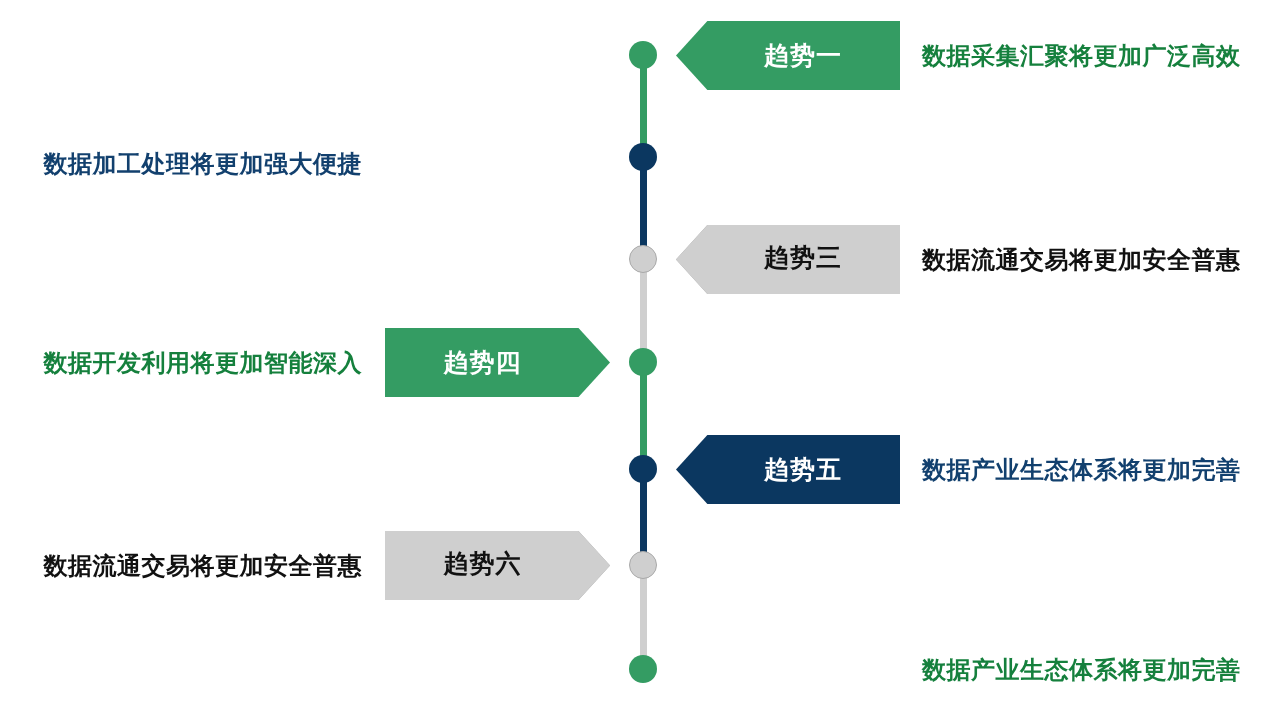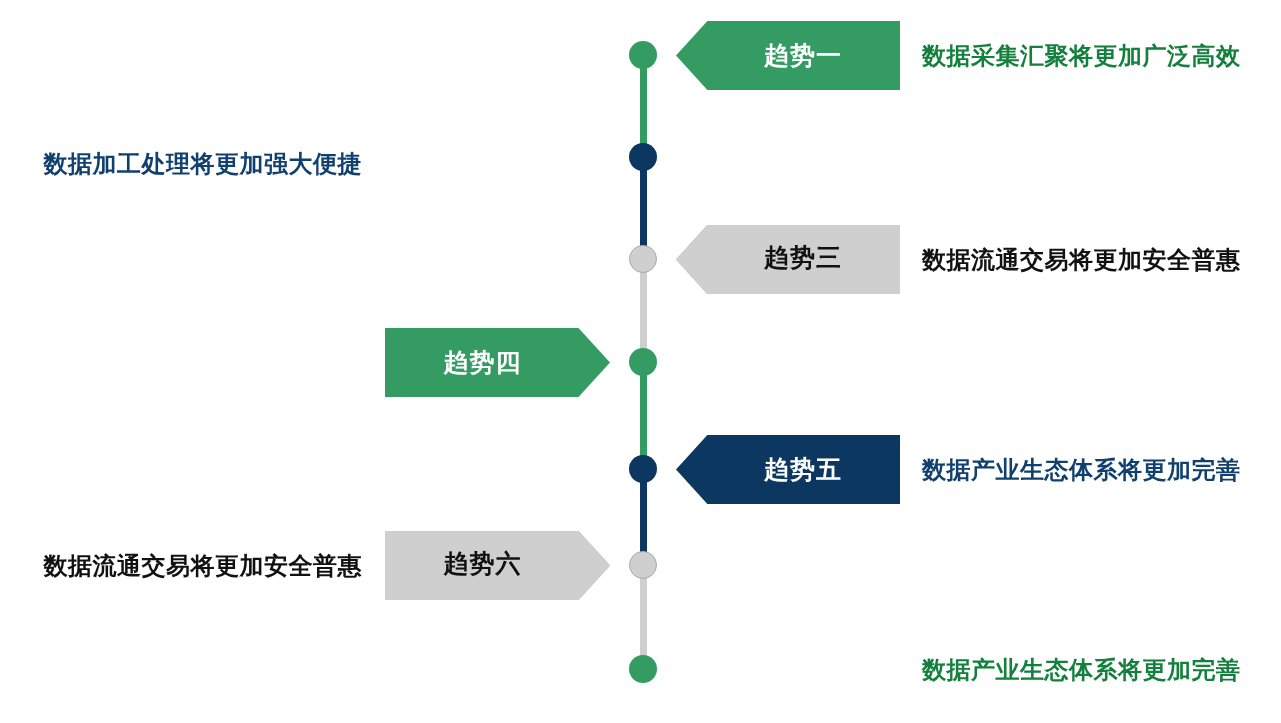--- a/index.html
+++ b/index.html
@@ -146,20 +146,23 @@
     <div class="caption dark right" style="top:14px;">
       <span>数据流通交易将更加安全普惠</span>
     </div>
   </div>
 
   <div class="row" style="top:314px;">
     <div class="node green" style="top:34px;"></div>
     <div class="banner green point-right" style="top:14px;">
       <span class="banner-label">趋势四</span>
     </div>
+    <div class="caption green left" style="top:14px;">
+      <span>数据开发利用将更加智能深入</span>
+    </div>
   </div>
 
   <div class="row" style="top:421px;">
     <div class="node navy" style="top:34px;"></div>
     <div class="banner navy point-left" style="top:14px;">
       <span class="banner-label">趋势五</span>
     </div>
     <div class="caption navy right" style="top:14px;">
       <span>数据产业生态体系将更加完善</span>
     </div>

